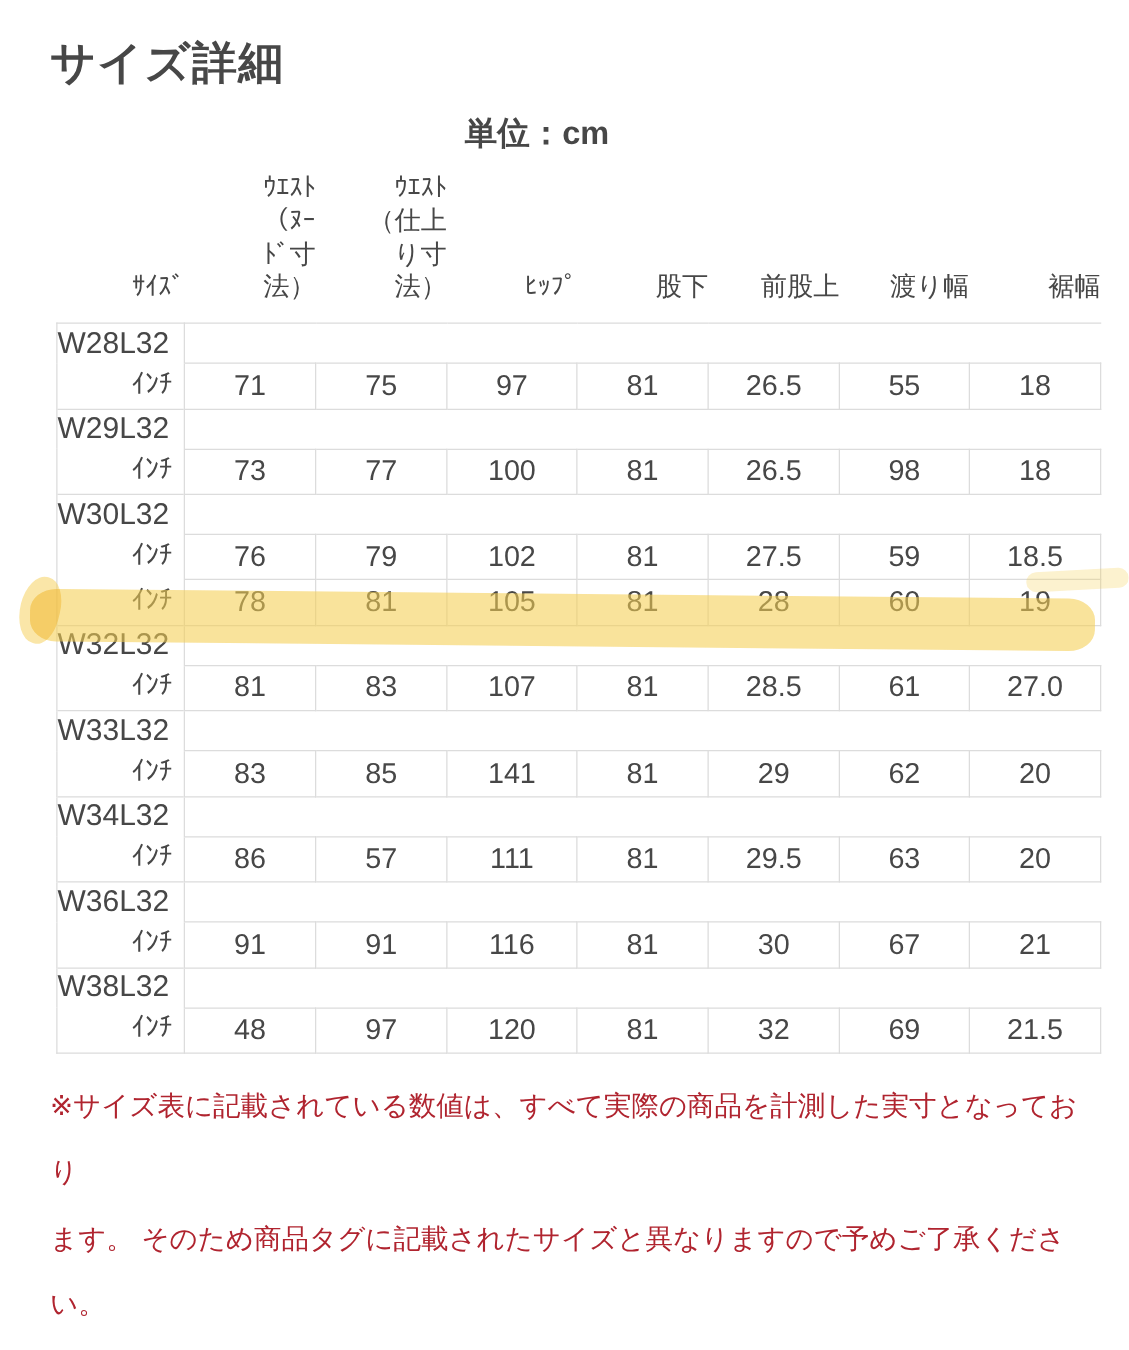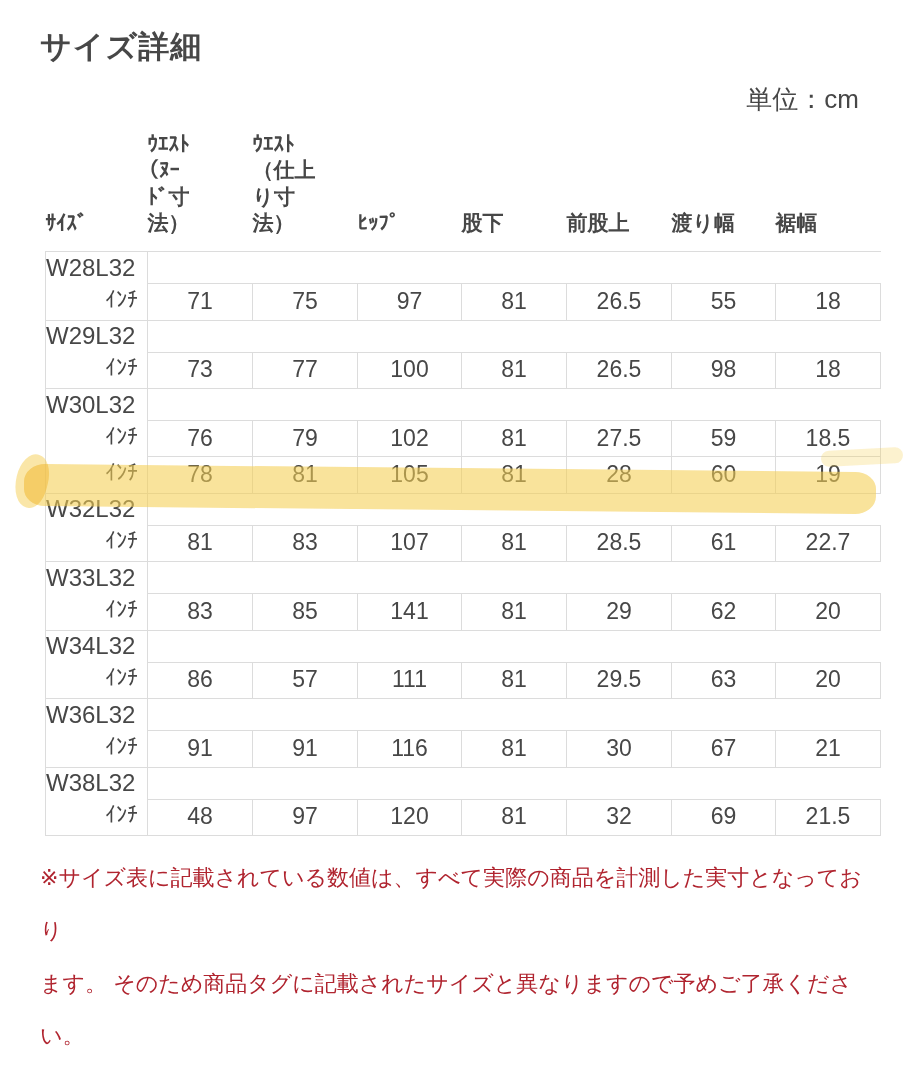--- a/index.html
+++ b/index.html
@@ -10,30 +10,30 @@
   }
   html,body{margin:0;padding:0;}
   body{
     width:903px;height:1080px;overflow:hidden;
     font-family:"Liberation Sans","DejaVu Sans",sans-serif;
     color:var(--text);
     background:radial-gradient(140% 120% at 50% 42%, #ffffff 62%, #f0efed 100%);
   }
   .title{
     margin:26px 0 0 40px;
-    font-size:31px;font-weight:bold;letter-spacing:1px;
+    font-size:36px;font-weight:bold;letter-spacing:1px;
   }
   .unit{
-    text-align:right;margin:14px 44px 0 0;font-size:26px;
+    text-align:center;margin:14px 44px 0 0;font-size:26px;font-weight:bold;
   }
   .table-wrap{position:relative;margin:14px 0 0 45px;width:835px;}
   table{border-collapse:collapse;table-layout:fixed;width:835px;}
   thead th{
-    vertical-align:bottom;text-align:left;
-    font-weight:bold;font-size:21px;line-height:1.25;
+    vertical-align:bottom;text-align:right;
+    font-weight:normal;font-size:21px;line-height:1.25;
     padding:0 0 15px 0;white-space:pre-line;
   }
   tbody{font-size:23px;}
   tbody th{font-weight:normal;}
   .row-top th{
     border-top:1px solid var(--border);
     border-left:1px solid var(--border);
     border-right:1px solid var(--border);
     height:29px;text-align:right;padding:0 12px 0 0;font-size:24px;vertical-align:middle;
   }
@@ -169,21 +169,21 @@
             <td colspan="7" class="spacer"></td>
           </tr>
           <tr class="row-data">
             <th>ｲﾝﾁ</th>
             <td>81</td>
             <td>83</td>
             <td>107</td>
             <td>81</td>
             <td>28.5</td>
             <td>61</td>
-            <td>22.7</td>
+            <td>27.0</td>
           </tr>
           <tr class="row-top">
             <th>W33L32</th>
             <td colspan="7" class="spacer"></td>
           </tr>
           <tr class="row-data">
             <th>ｲﾝﾁ</th>
             <td>83</td>
             <td>85</td>
             <td>141</td>

